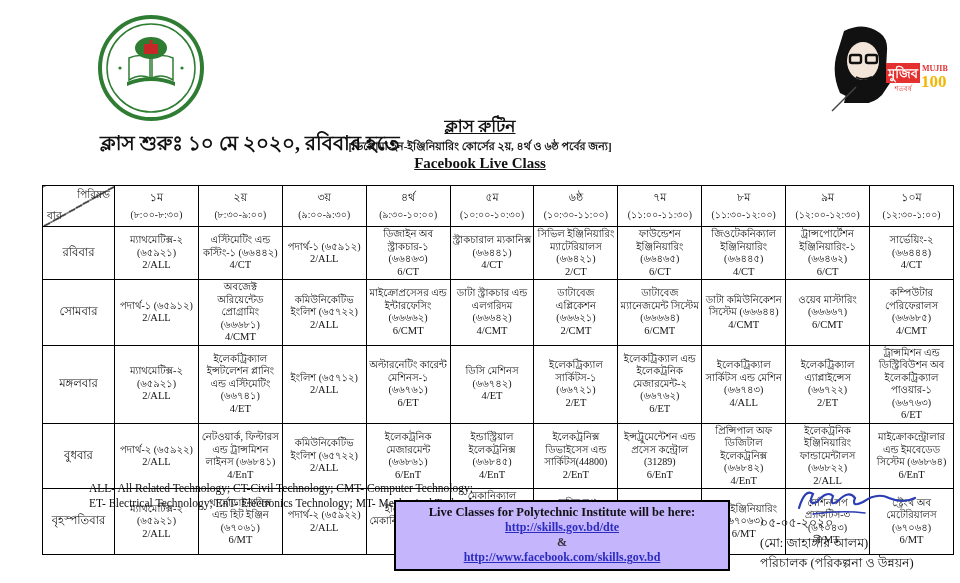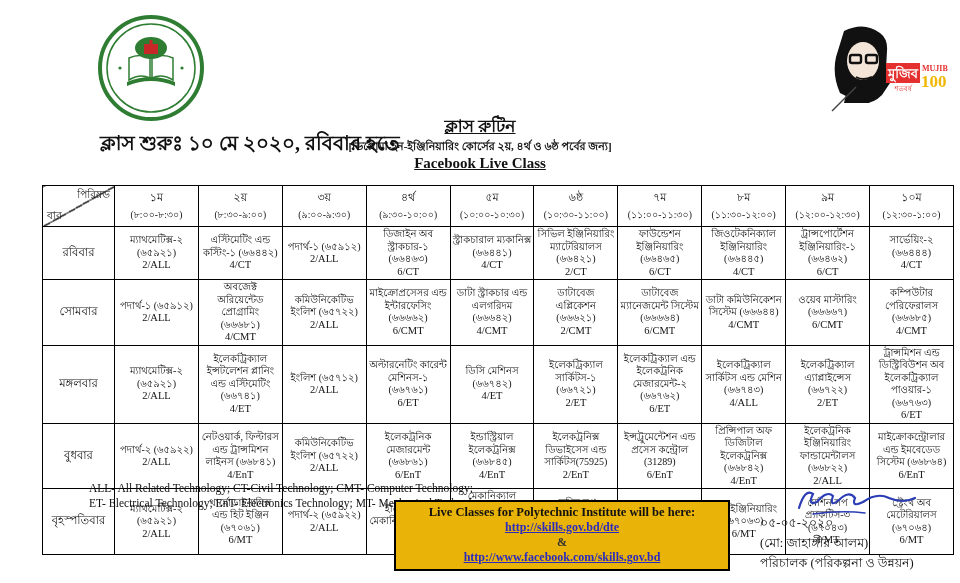--- a/index.html
+++ b/index.html
@@ -39,21 +39,21 @@
   .corner-top{position:absolute;top:1px;right:4px;font-size:10.5px;}
   .corner-bottom{position:absolute;bottom:1px;left:4px;font-size:10.5px;}
   tbody tr{height:50px;}
   .day-th{font-size:11.5px;}
   .subj{font-size:10px;line-height:1.25;}
   .grp{font-size:10.5px;line-height:1.2;}
 
   
   .legend{position:absolute;left:45px;top:481px;font-size:11.5px;line-height:1.3;margin-left:44px;}
   .live-box{position:absolute;left:394px;top:500px;width:324px;border:2px solid #000;
-            text-align:center;padding:3px 4px 4px;background:#eab308;}
+            text-align:center;padding:3px 4px 4px;background:#c4b5fd;}
   .live-title{font-size:12.5px;font-weight:bold;}
   .live-link{font-size:12px;font-weight:bold;color:#2b2bbf;text-decoration:underline;display:block;}
   .live-amp{font-size:12px;font-weight:bold;color:#333;}
   .sign-block{position:absolute;left:760px;top:484px;width:195px;text-align:left;}
   .sign-svg{display:block;margin:0 auto;}
   .sign-date{font-size:12.5px;margin-top:-4px;}
   .sign-name{font-size:12.5px;}
   .sign-role{font-size:12.5px;}
 </style>
 </head>
@@ -299,21 +299,21 @@
           </td>
           <td>
             <div class="subj">ইলেকট্রনিক মেজারমেন্ট (৬৬৮৬১)</div>
             <div class="grp">6/EnT</div>
           </td>
           <td>
             <div class="subj">ইন্ডাস্ট্রিয়াল ইলেকট্রনিক্স (৬৬৮৪৫)</div>
             <div class="grp">4/EnT</div>
           </td>
           <td>
-            <div class="subj">ইলেকট্রনিক্স ডিভাইসেস এন্ড সার্কিটস(75925)</div>
+            <div class="subj">ইলেকট্রনিক্স ডিভাইসেস এন্ড সার্কিটস(44800)</div>
             <div class="grp">2/EnT</div>
           </td>
           <td>
             <div class="subj">ইন্সট্রুমেন্টেশন এন্ড প্রসেস কন্ট্রোল (31289)</div>
             <div class="grp">6/EnT</div>
           </td>
           <td>
             <div class="subj">প্রিন্সিপাল অফ ডিজিটাল ইলেকট্রনিক্স (৬৬৮৪২)</div>
             <div class="grp">4/EnT</div>
           </td>

